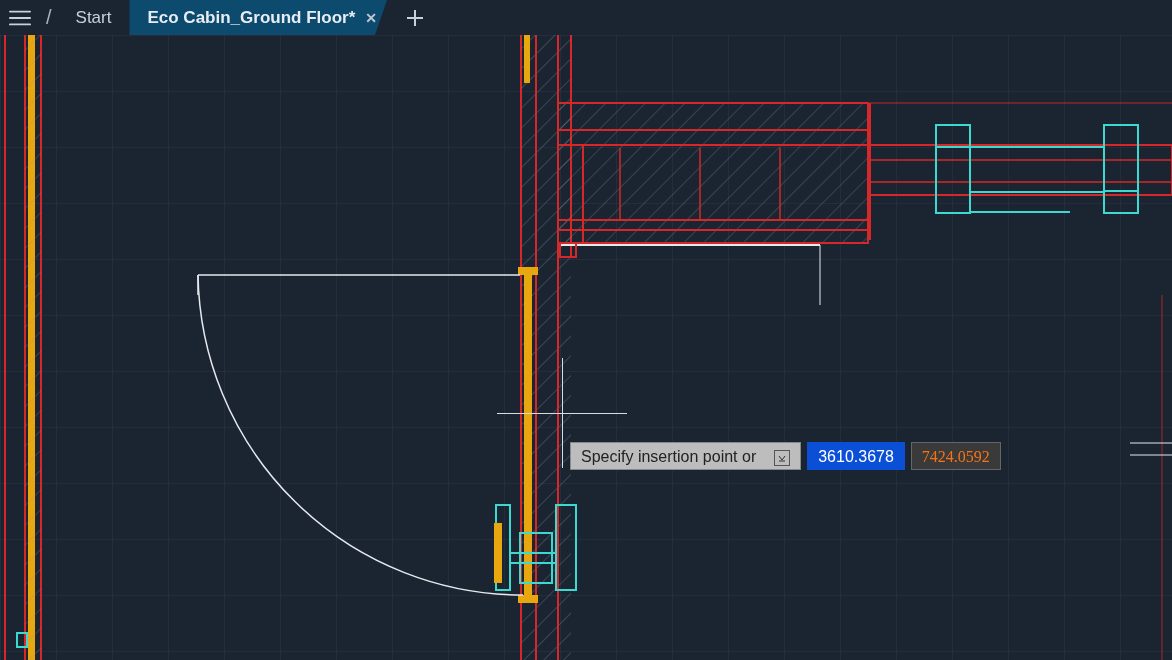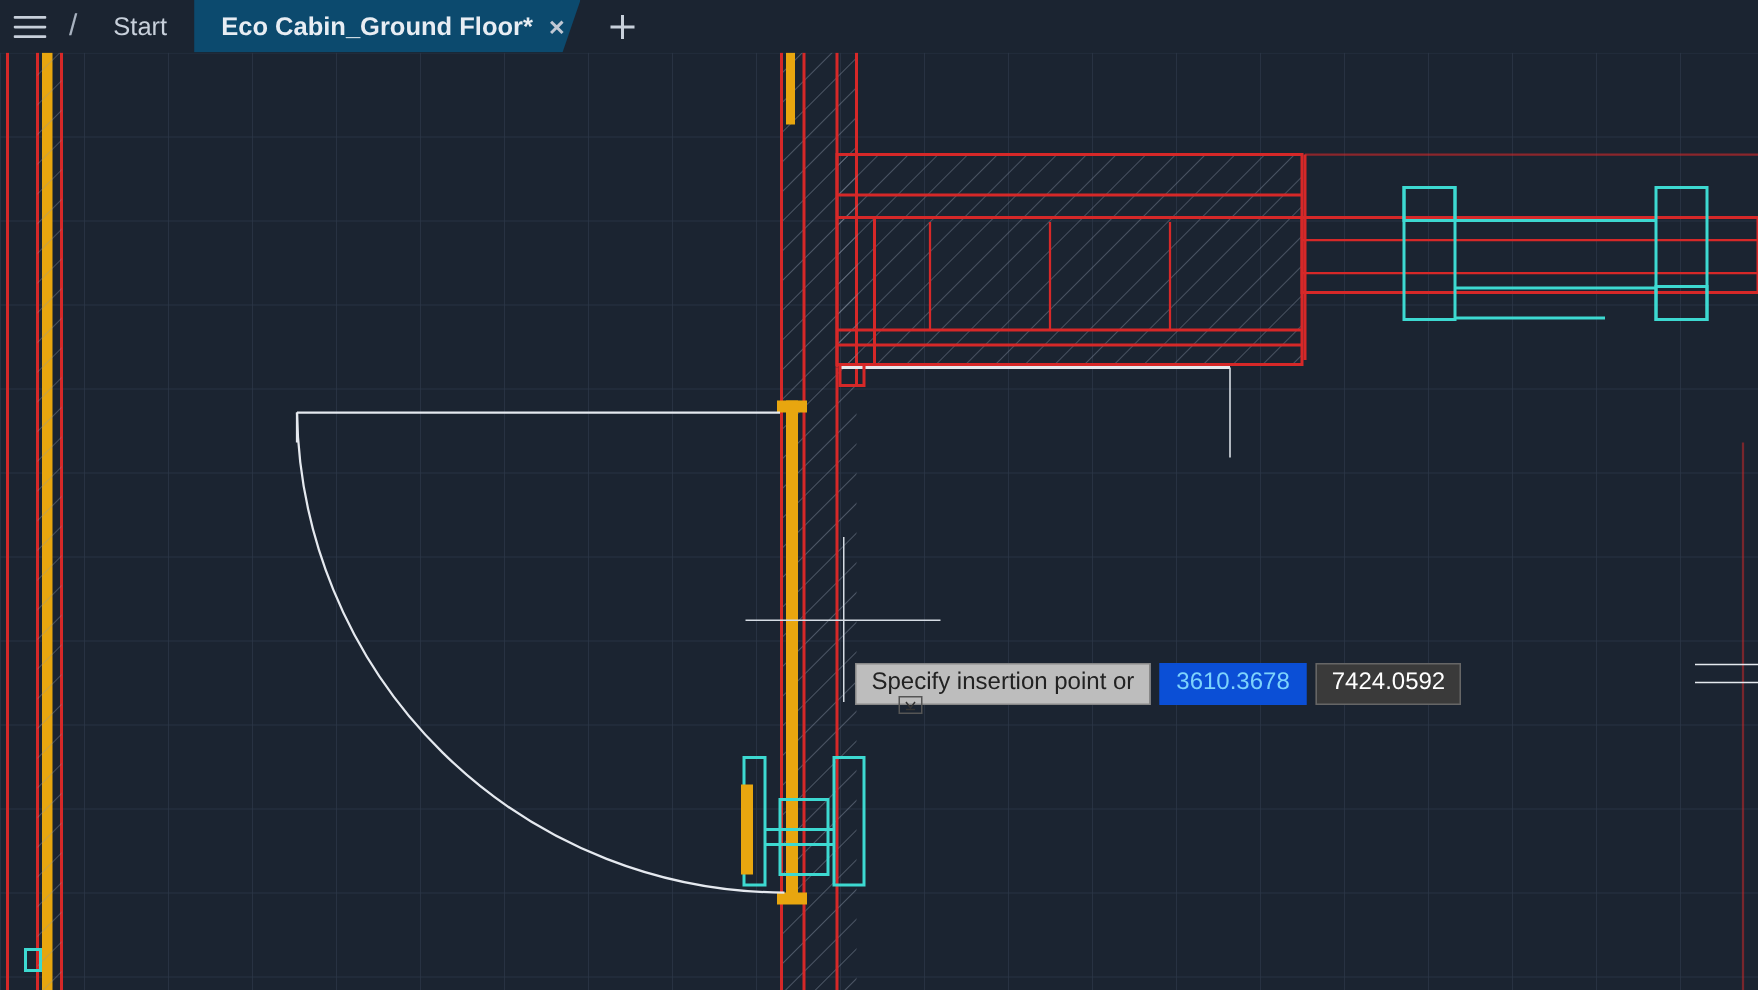--- a/index.html
+++ b/index.html
@@ -121,33 +121,33 @@
       display: flex;
       gap: 6px;
       z-index: 60;
     }
     .prompt-box {
       background: #bdbdbd;
       color: #222;
       font-size: 16px;
       padding: 3px 10px 3px 10px;
       display: flex;
-      align-items: flex-start;
+      align-items: flex-end;
       height: 28px;
       border: 1px solid #888;
-      flex-direction: column;
     }
     .prompt-box.dark {
       background: #3a3a3a;
-      color: #ffffff;
+      color: #f97316;
       border: 1px solid #666;
+      font-family: Liberation Serif, serif;
     }
     .prompt-box.highlight {
       background: #0b4fd6;
-      color: #7dd3fc;
+      color: #ffffff;
       border: 1px solid #0b4fd6;
     }
     .prompt-drop {
       margin-left: 18px;
       width: 16px;
       height: 16px;
       border: 1px solid #555;
       display: flex;
       align-items: center;
       justify-content: center;

